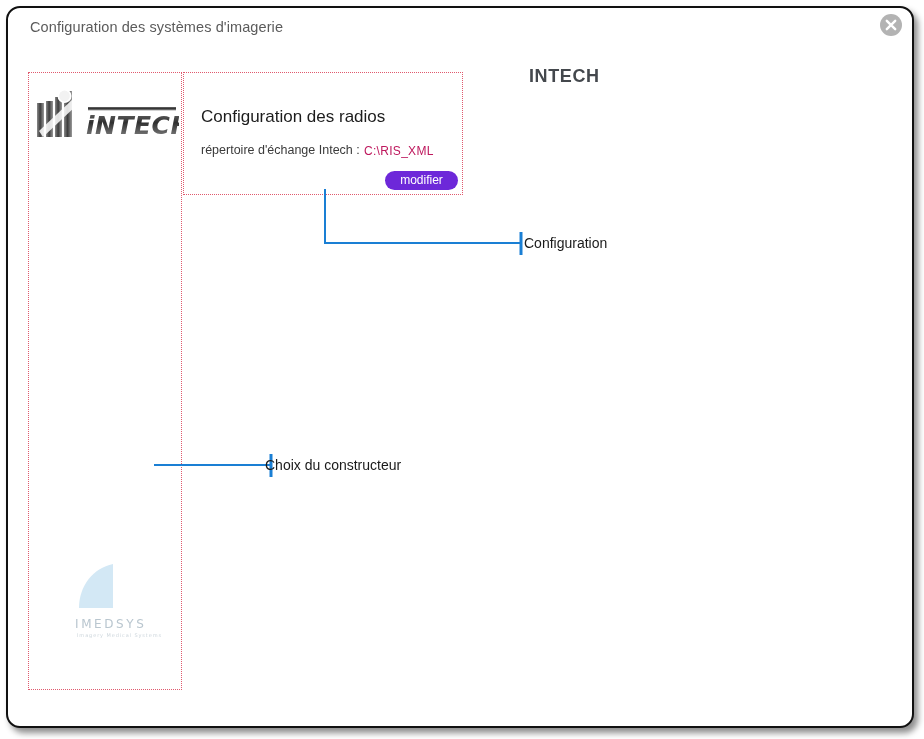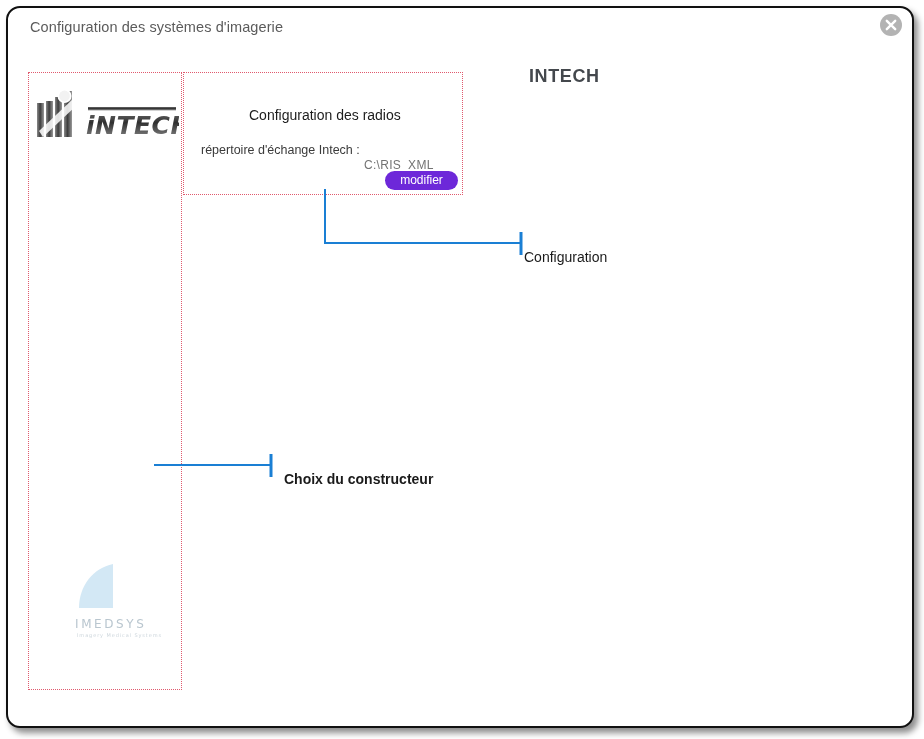--- a/index.html
+++ b/index.html
@@ -101,39 +101,38 @@
     width: 100px;
     height: 82px;
     text-align: center;
   }
 
   
   .panel-heading {
     position: absolute;
     left: 17px;
     top: 34px;
-    font-size: 14px;
+    font-size: 17px;
     color: #1c1c1c;
     white-space: nowrap;
-    margin-left: 48px;
   }
   .panel-field-label {
     position: absolute;
     left: 17px;
     top: 70px;
     font-size: 12.5px;
     color: #3a3a3a;
     white-space: nowrap;
   }
   .panel-field-value {
     position: absolute;
     left: 180px;
-    top: 85px;
+    top: 71px;
     font-size: 12px;
-    color: #737373;
+    color: #be185d;
     letter-spacing: 0.3px;
     white-space: nowrap;
   }
   .modify-button {
     position: absolute;
     left: 201px;
     top: 98px;
     width: 73px;
     height: 19px;
     border: none;
@@ -166,30 +165,28 @@
     left: 0; top: 0;
     width: 908px;
     height: 722px;
     pointer-events: none;
   }
   .callout-label {
     position: absolute;
     font-size: 14px;
     color: #1a1a1a;
     white-space: nowrap;
-    margin-top: 14px;
   }
   #callout-configuration-label {
     left: 516px;
     top: 227px;
   }
   #callout-constructeur-label {
-    left: 276px;
+    left: 257px;
     top: 449px;
-    font-weight: bold;
   }
 </style>
 </head>
 <body>
 
 <div id="screen">
 
   <div class="window">
 
     <div class="title-bar">

